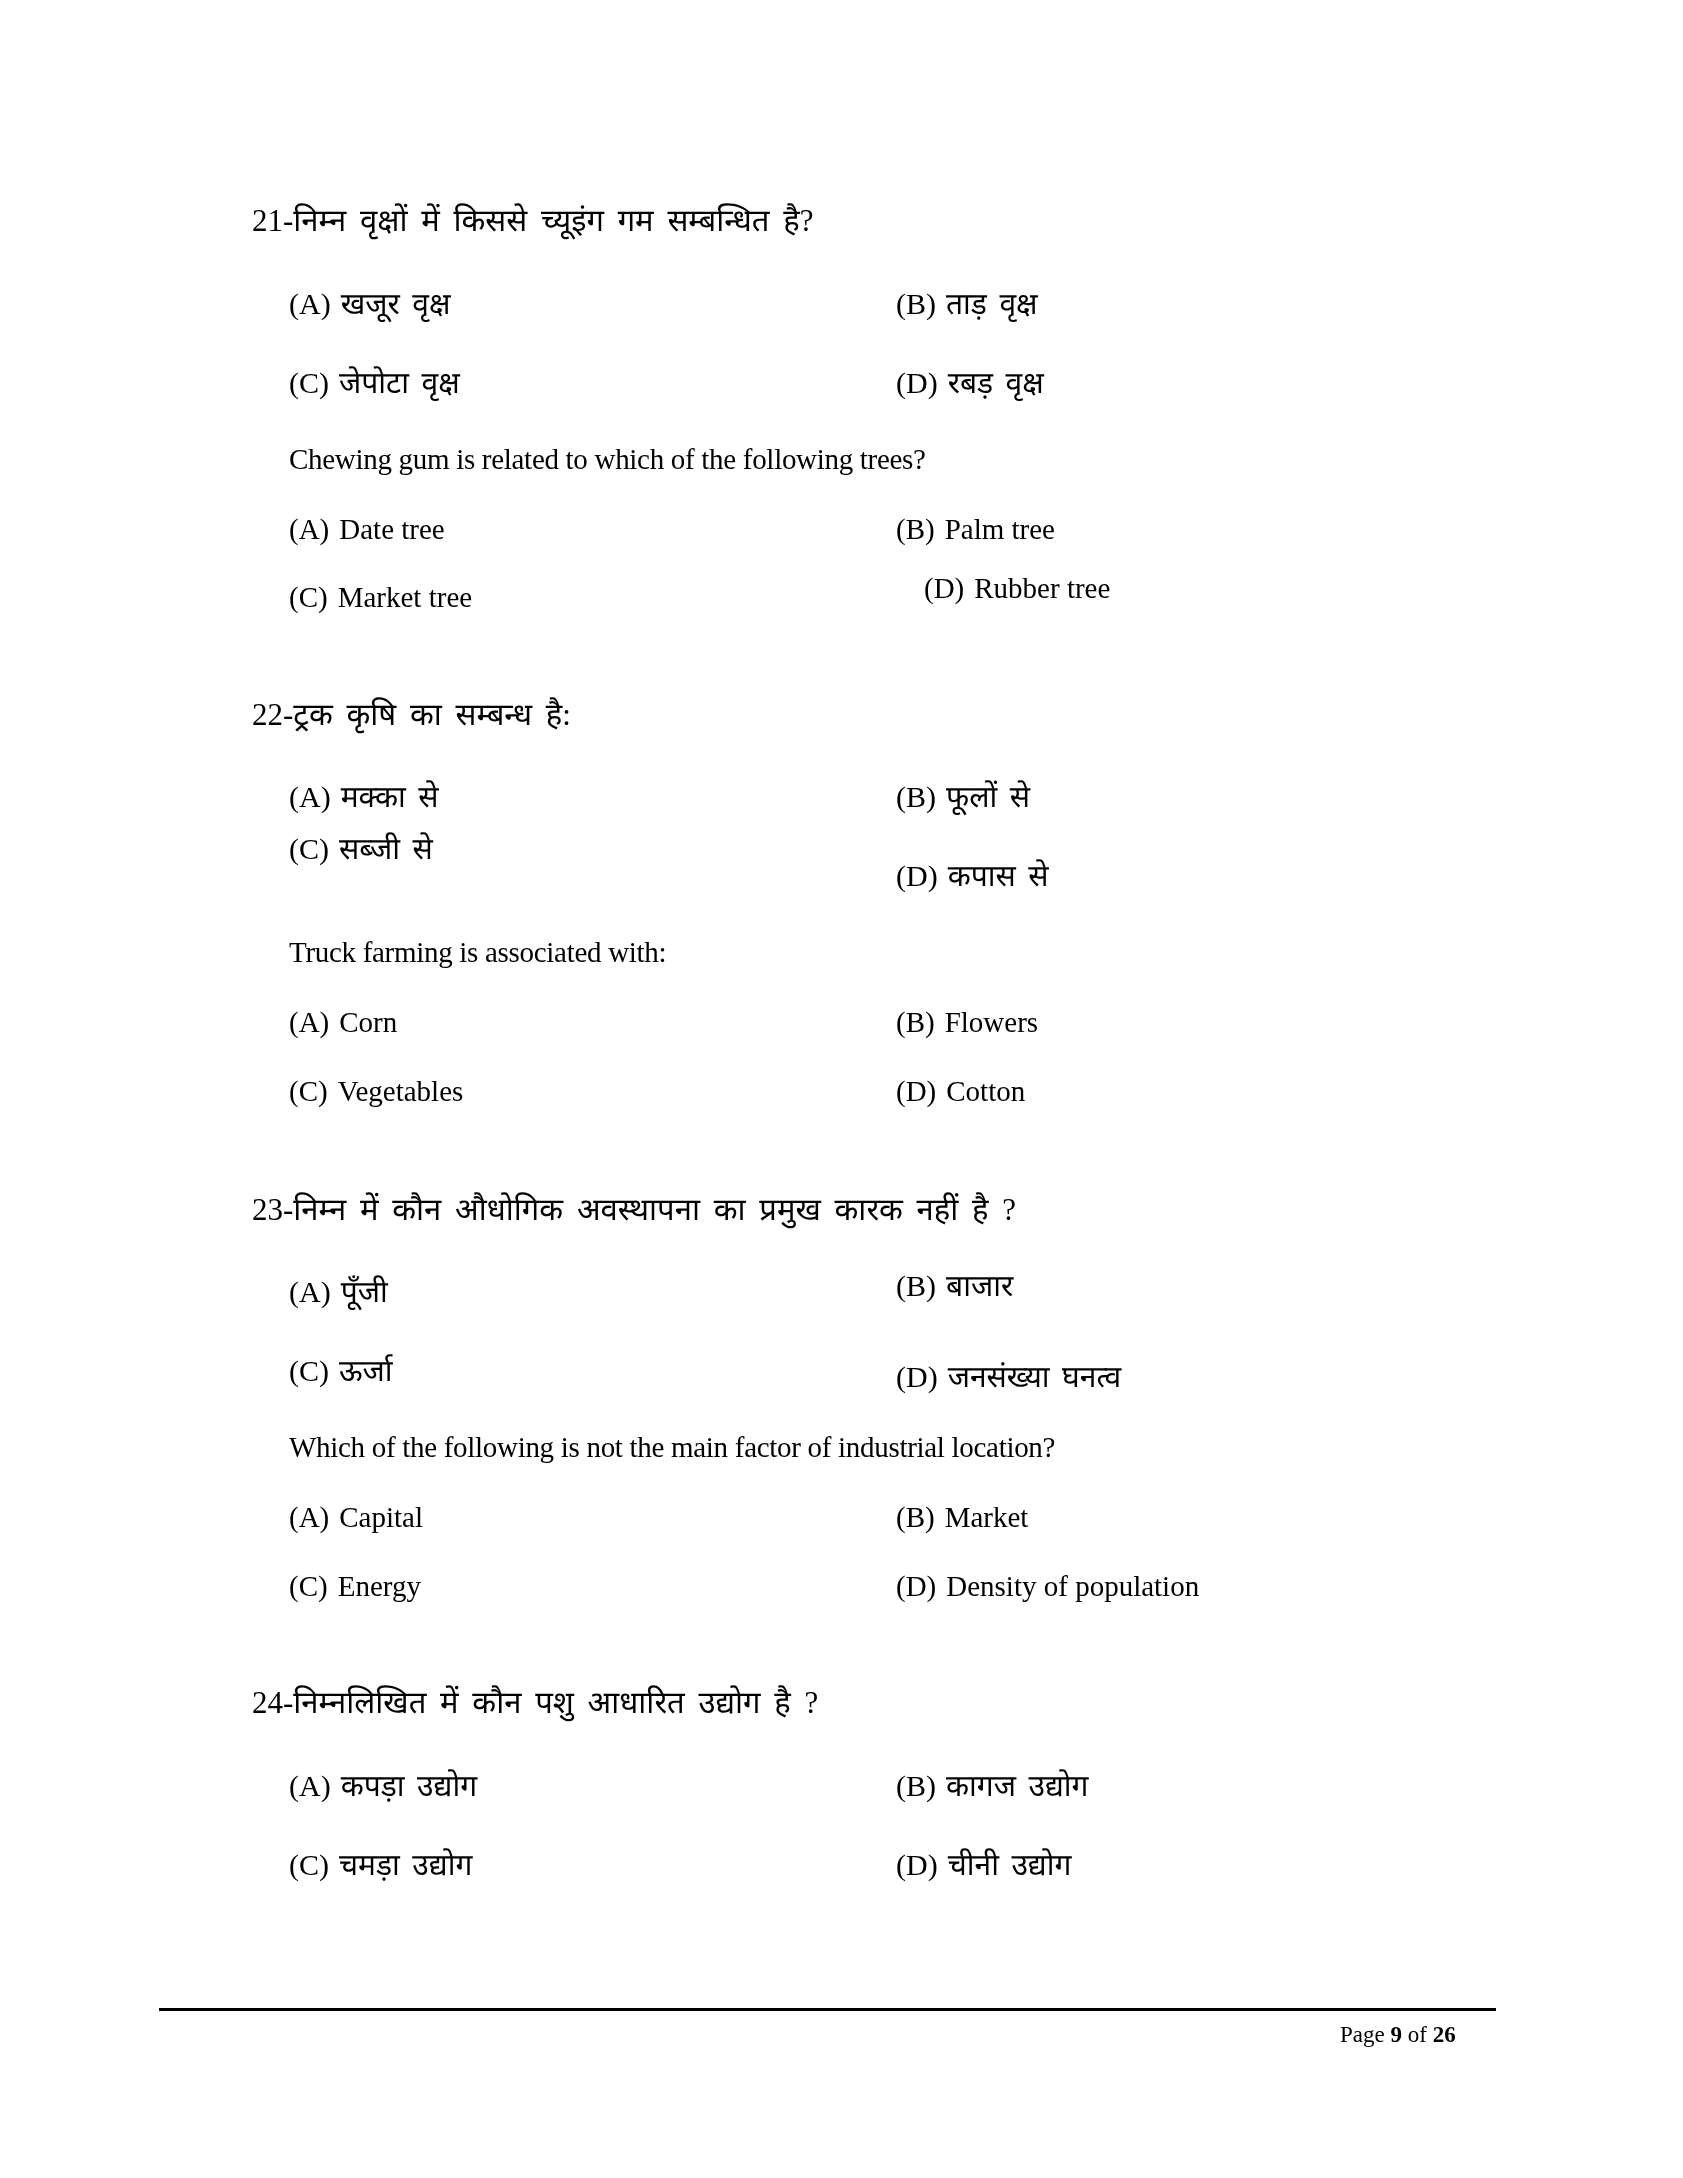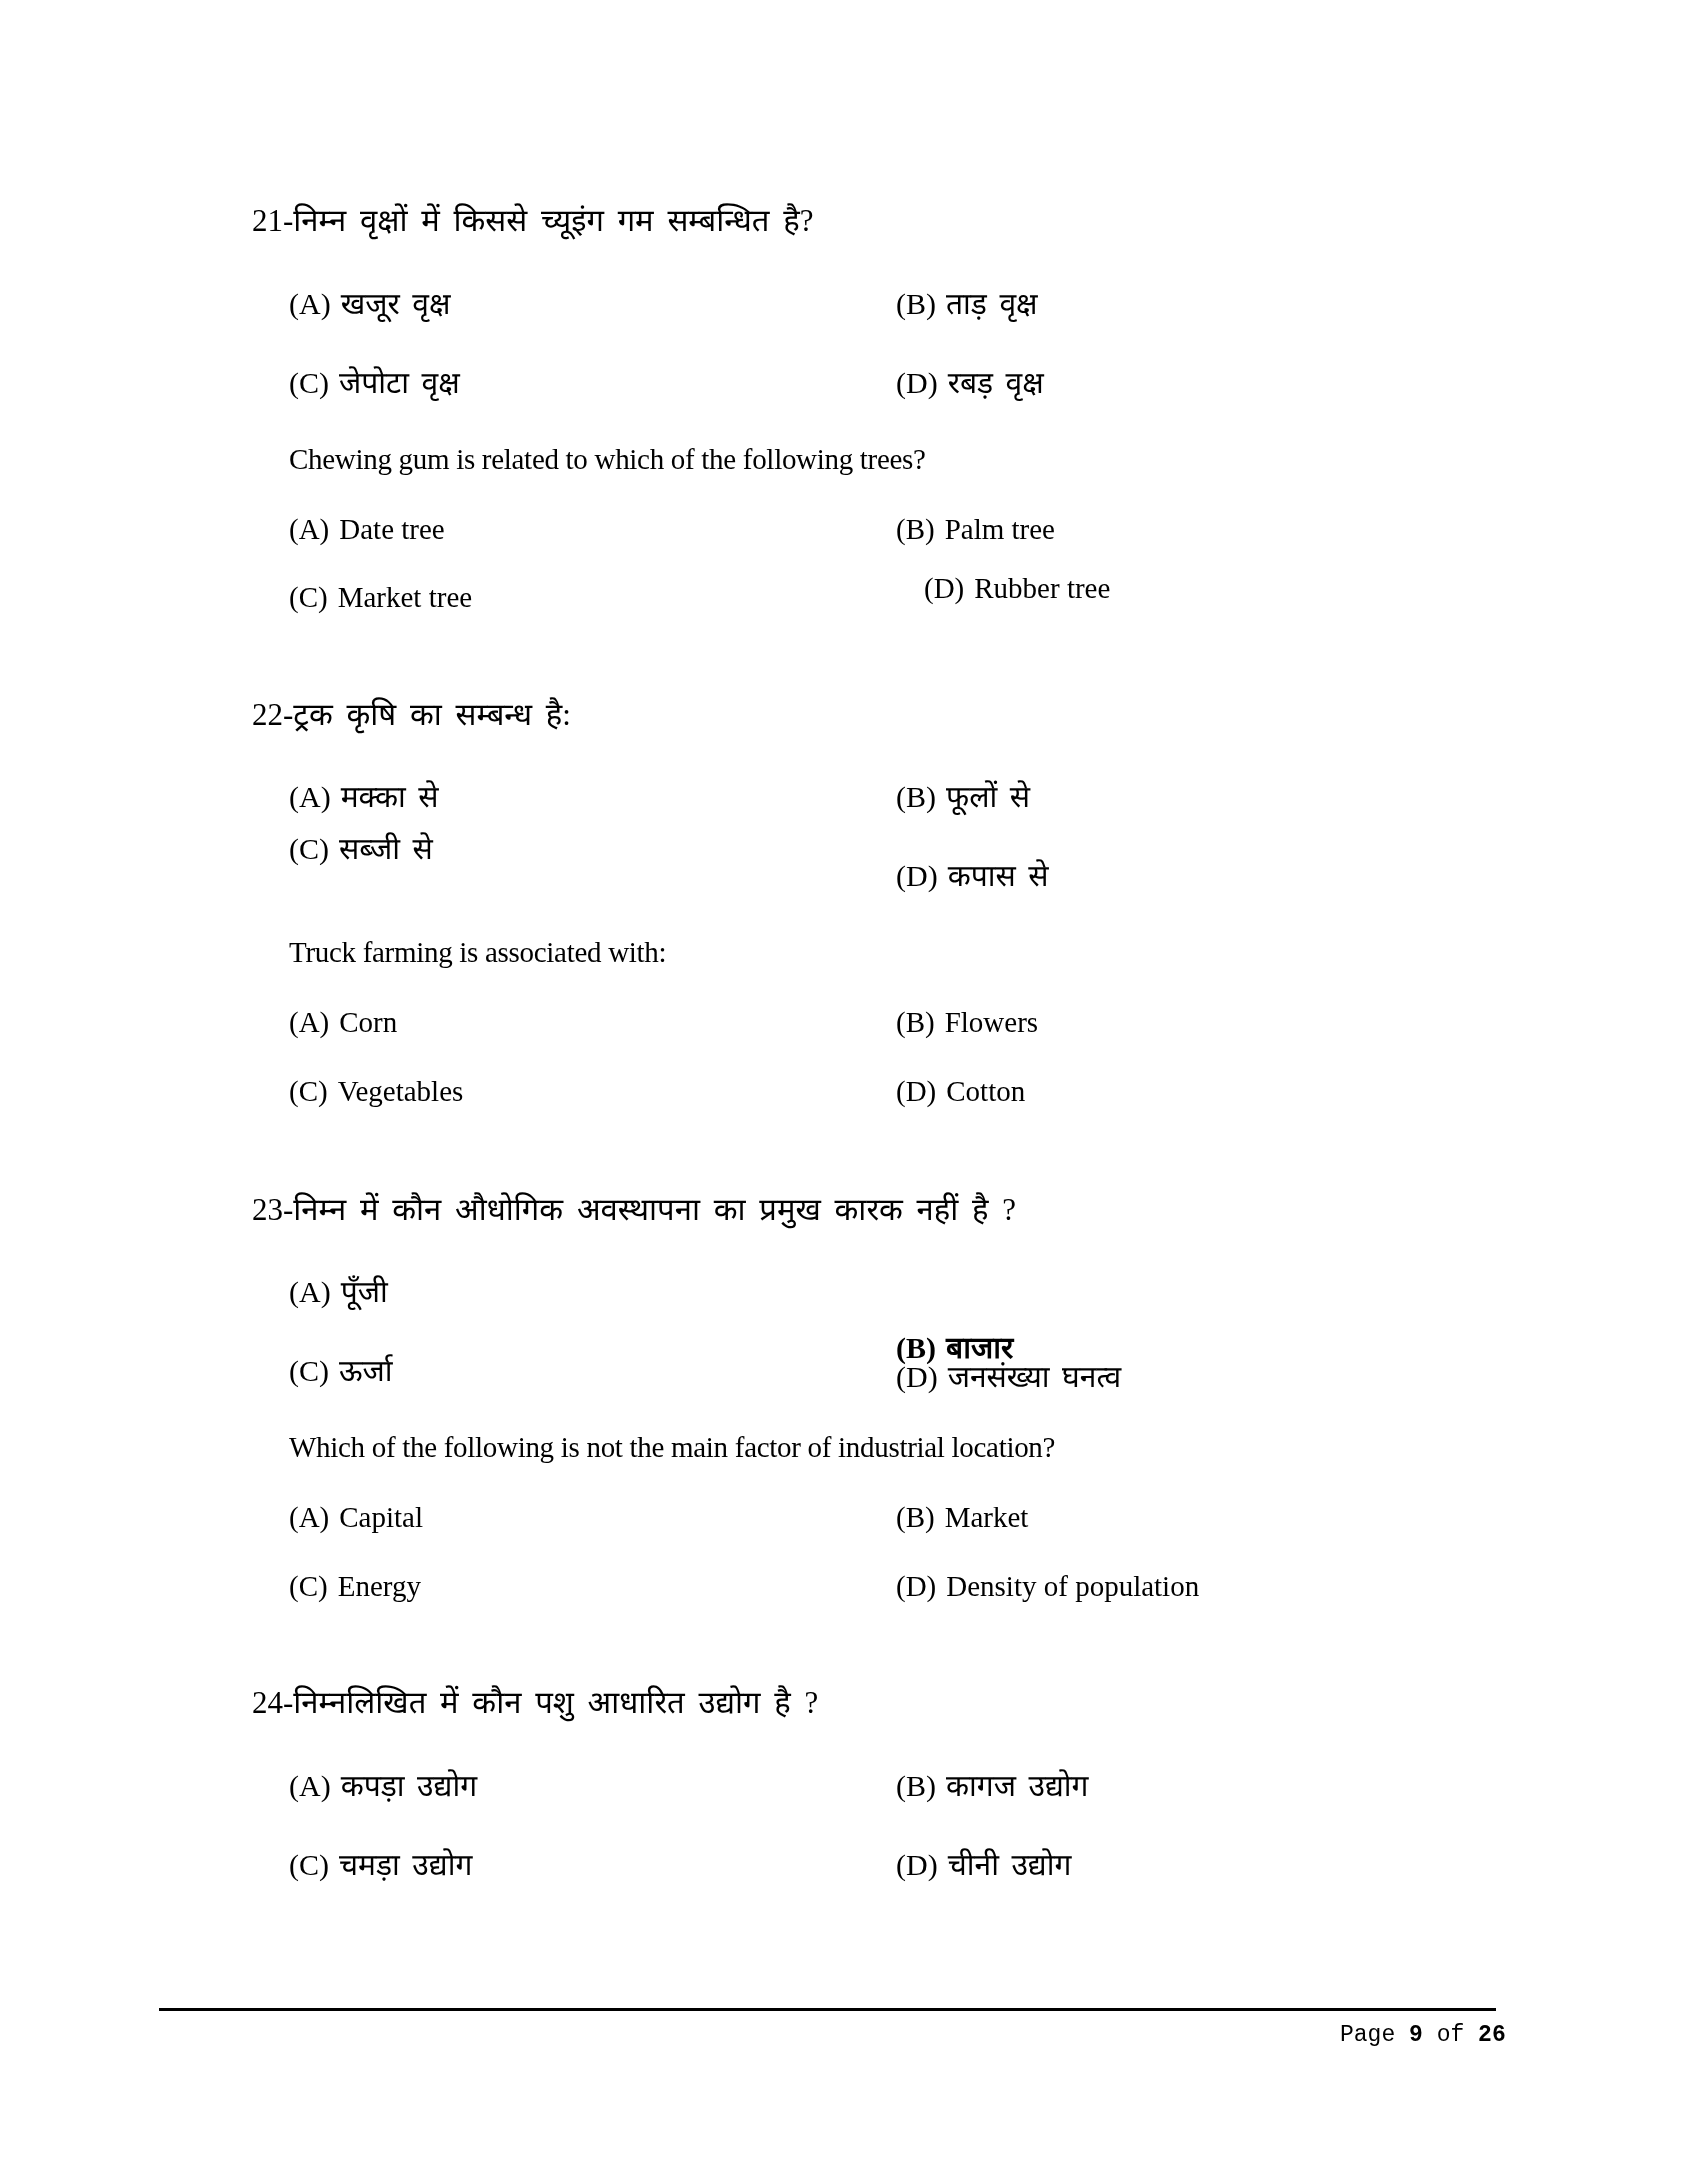--- a/index.html
+++ b/index.html
@@ -51,21 +51,21 @@
       left: 159px;
       top: 2008px;
       width: 1337px;
       height: 3px;
       background: #000000;
     }
     .footer-page {
       position: absolute;
       left: 1340px;
       top: 2020px;
-      font-family: Liberation Mono, monospace;
+      font-family: Liberation Serif, serif;
       font-size: 23px;
       line-height: 30px;
       white-space: nowrap;
     }
     .footer-page b { font-weight: bold; }
   </style>
 </head>
 <body>
 
 <div class="page">
@@ -94,21 +94,21 @@
     <div class="q-eng" style="top:934px;">Truck farming is associated with:</div>
     <div class="opt col-left" style="top:1003px;"><span class="lbl">(A)</span><span>Corn</span></div>
     <div class="opt col-right" style="top:1003px;"><span class="lbl">(B)</span><span>Flowers</span></div>
     <div class="opt col-left" style="top:1072px;"><span class="lbl">(C)</span><span>Vegetables</span></div>
     <div class="opt col-right" style="top:1072px;"><span class="lbl">(D)</span><span>Cotton</span></div>
   </div>
 
   <div>
     <div class="q-hindi" style="top:1190px;">23-निम्न में कौन औधोगिक अवस्थापना का प्रमुख कारक नहीं है ?</div>
     <div class="opt hi col-left" style="top:1273px;"><span class="lbl">(A)</span><span>पूँजी</span></div>
-    <div class="opt hi col-right" style="top:1329px;font-weight:bold;"><span class="lbl">(B)</span><span>बाजार</span></div>
+    <div class="opt hi col-right" style="top:1267px;"><span class="lbl">(B)</span><span>बाजार</span></div>
     <div class="opt hi col-left" style="top:1352px;"><span class="lbl">(C)</span><span>ऊर्जा</span></div>
     <div class="opt hi col-right" style="top:1352px;margin-top:6px;"><span class="lbl">(D)</span><span>जनसंख्या घनत्व</span></div>
 
     <div class="q-eng" style="top:1429px;">Which of the following is not the main factor of industrial location?</div>
     <div class="opt col-left" style="top:1498px;"><span class="lbl">(A)</span><span>Capital</span></div>
     <div class="opt col-right" style="top:1498px;"><span class="lbl">(B)</span><span>Market</span></div>
     <div class="opt col-left" style="top:1567px;"><span class="lbl">(C)</span><span>Energy</span></div>
     <div class="opt col-right" style="top:1567px;"><span class="lbl">(D)</span><span>Density of population</span></div>
   </div>
 

